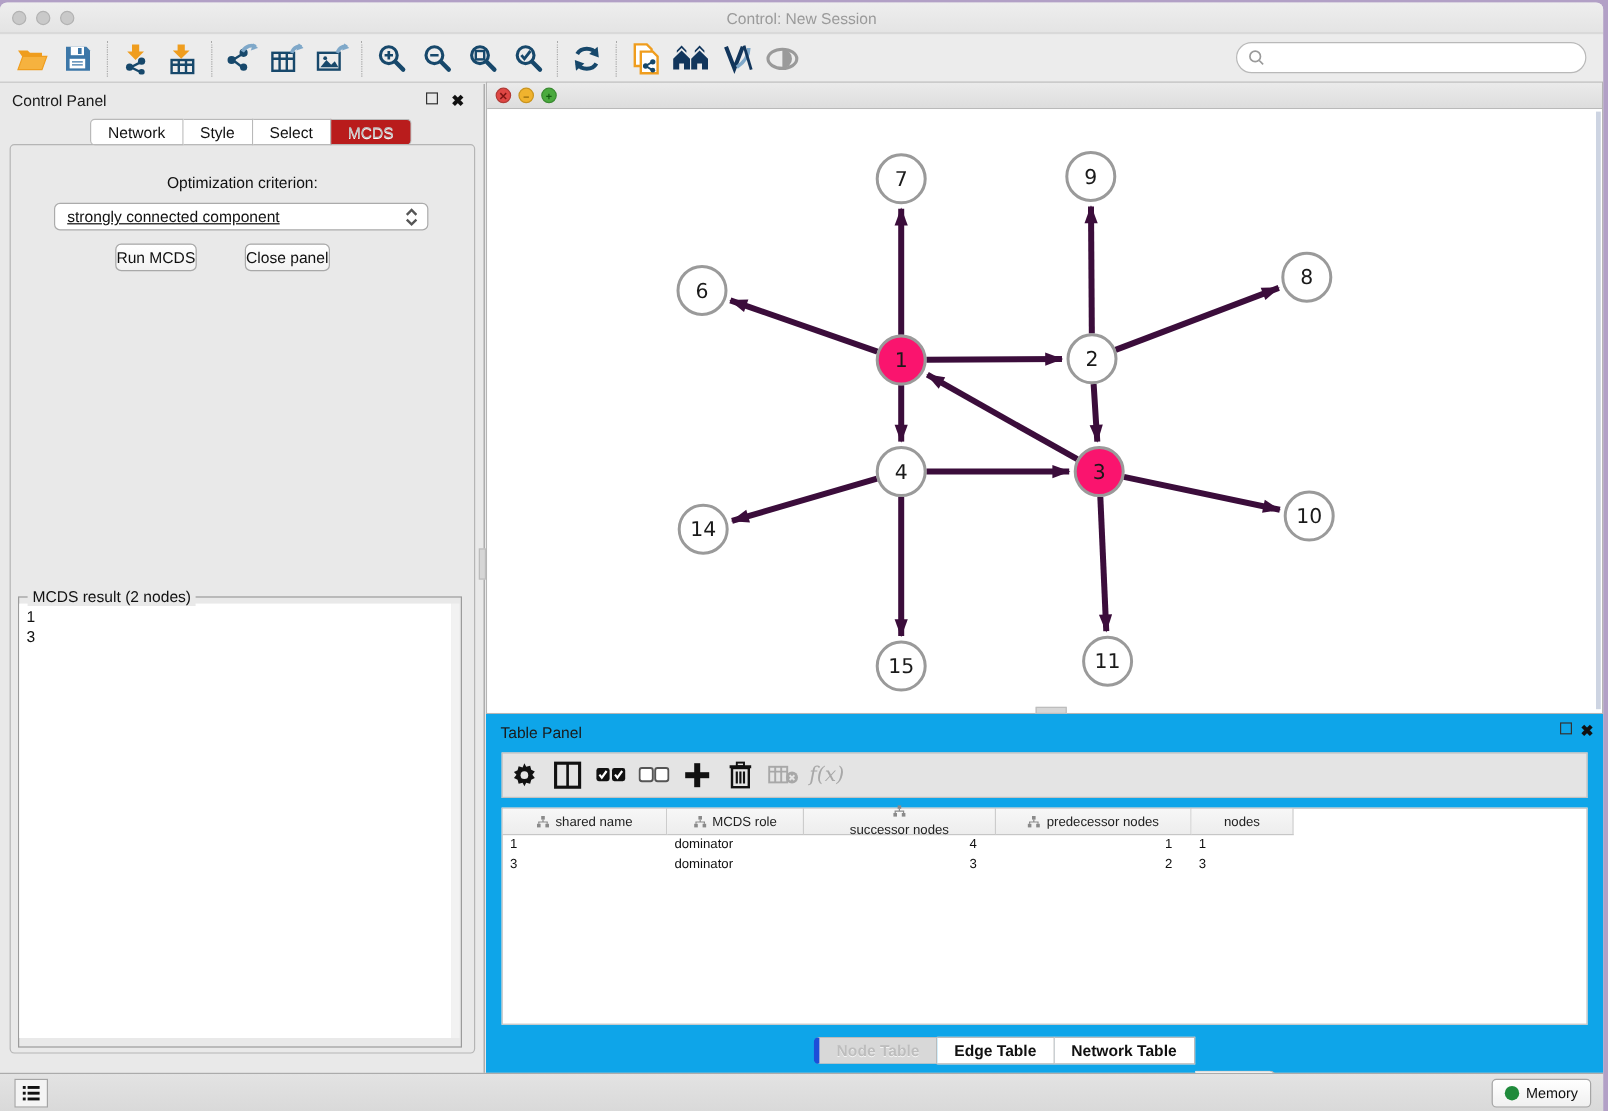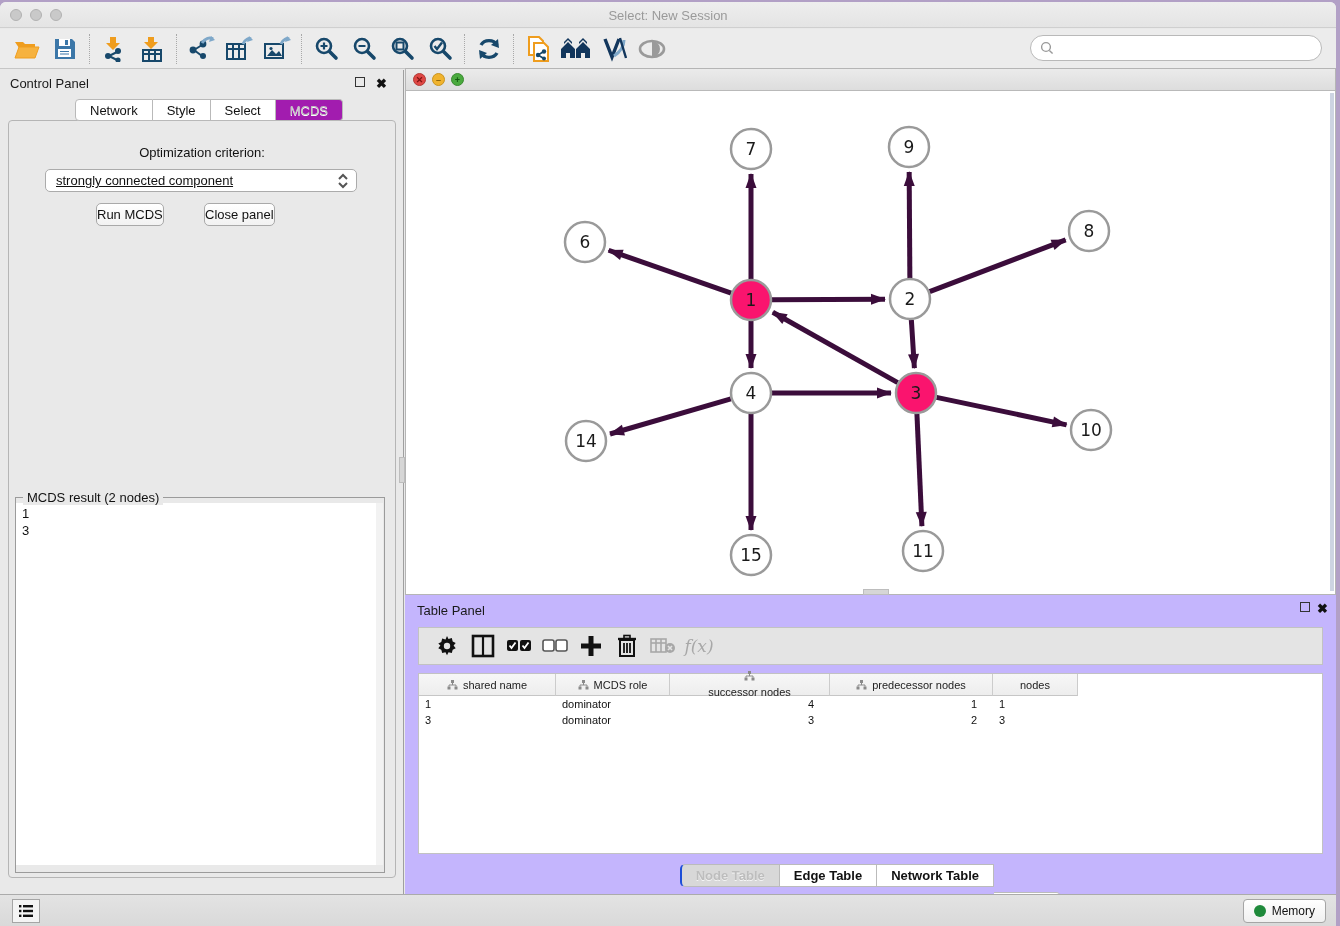--- a/index.html
+++ b/index.html
@@ -35,21 +35,21 @@
   .panel-float, .panel-close { position:absolute; top:6px; font-size:12px; color:#222; cursor:default; }
   #cp-float { right:38px; } #cp-close { right:16px; }
   .float-box { display:inline-block; width:10px; height:10px; border:1.5px solid #333; }
   .close-x { font-weight:bold; font-size:13px; color:#111; }
 
   #cp-tabs { position:absolute; left:75px; top:29px; height:22px; display:flex; z-index:3; }
   .cp-tab { height:22px; padding:0 14px; font-size:13px; line-height:21px; color:#111;
             background:#fff; border:1px solid #b9b9b9; border-left:none; }
   .cp-tab:first-child { border-left:1px solid #b9b9b9; border-radius:4px 0 0 4px; }
   .cp-tab:last-child { border-radius:0 4px 4px 0; }
-  .cp-tab.active { background:#a21caf; color:#c0c0c0; text-shadow:0 1px 0 #fff; }
+  .cp-tab.active { background:#b91c1c; color:#c0c0c0; text-shadow:0 1px 0 #fff; }
 
   #cp-body { position:absolute; left:8px; top:50px; width:388px; height:758px;
              background:#e9e9e9; border:1px solid #b5b5b5; border-radius:4px; }
   #opt-label { position:absolute; width:100%; text-align:center; top:24px; font-size:13px; color:#111; }
   #opt-select { position:absolute; left:36px; top:48px; width:312px; height:23px; background:#fff;
                 border:1px solid #ababab; border-radius:5px; font-size:13px; line-height:21px;
                 padding-left:10px; color:#111;text-decoration:underline; }
   #opt-stepper { position:absolute; right:6px; top:2px; width:14px; height:18px; }
   #opt-stepper svg { display:block; }
   .cp-btn { position:absolute; top:82px; height:23px; background:linear-gradient(#ffffff,#f2f2f2);
@@ -81,44 +81,44 @@
              font-size:9px; font-weight:bold; text-align:center; line-height:12px; }
   #net-dot-close { left:7px;  background:#df4744; border:1px solid #b13a36; color:#7d1412; }
   #net-dot-min  { left:26px; background:#f0b families:none; background:#f0b32e; border:1px solid #c9941f; color:#8a6207; }
   #net-dot-max  { left:45px; background:#4aaa3e; border:1px solid #3a8a31; color:#135c10; }
   #net-title { position:absolute; width:100%; text-align:center; top:4px; font-size:12px; color:#222; }
   #net-canvas { position:absolute; left:0; top:22px; width:929px; height:503px; background:#fff; }
   #net-scrollbar { position:absolute; right:1px; top:24px; width:4px; height:498px; background:#cdd4e2; }
 
   
   #table-panel { position:absolute; left:405px; top:593px; width:931px; height:299px;
-                 background:#c4b5fd; }
+                 background:#0ea5e9; }
   #tp-title { position:absolute; left:12px; top:8px; font-size:13px; color:#1a1a1a; }
   #tp-float { right:26px; } #tp-close { right:8px; }
   #tp-toolbar { position:absolute; left:13px; top:32px; width:905px; height:38px;
                 background:#e4e4e4; border:1px solid #c2c2c2; display:flex; align-items:center;
-                padding-left:10px; }
+                }
   .tp-icon { width:36px; height:30px; display:flex; align-items:center; justify-content:center; }
   .fx { font-family:"DejaVu Serif", serif; font-style:italic; font-size:17px; color:#a8a8a8; }
 
   #tp-table { position:absolute; left:13px; top:78px; width:905px; height:181px;
               background:#fff; border:1px solid #c2c2c2; }
   #tp-head { display:flex; height:22px; }
   .th { background:linear-gradient(#f7f7f7,#ededed); border-right:1px solid #cccccc;
         border-bottom:1px solid #c6c6c6; font-size:11px; color:#222;
         display:flex; align-items:center; justify-content:center; gap:5px; }
   .th svg { flex:none; }
   .tr { display:flex; height:16px; }
   .td { font-size:11px; color:#111; line-height:16px; padding:0 6px; overflow:hidden; }
   .td.right { text-align:right; padding-right:16px; }
 
   #tp-tabs { position:absolute; left:0; right:0; top:269px; display:flex; justify-content:center; }
   .tp-tab { height:23px; padding:0 14px; font-size:13px; font-weight:bold; line-height:22px;
             background:#fff; color:#111; border:1px solid #bbbbbb; border-left:none; }
-  .tp-tab:first-child { border-left:2px solid #1d4ed8; border-radius:5px 0 0 5px; }
+  .tp-tab:first-child { border-left:5px solid #1d4ed8; border-radius:5px 0 0 5px; }
   .tp-tab:last-child { border-radius:0 5px 5px 0;margin-top:28px; }
   .tp-tab.active { background:#d8d8d8; color:#bdbdbd; text-shadow:0 1px 0 #f4f4f4; }
 
   
   #statusbar { position:absolute; left:0; top:892px; width:100%; height:32px;
                background:linear-gradient(#e3e3e3,#d9d9d9); border-top:1px solid #ababab; }
   #menu-btn { position:absolute; left:12px; top:4px; width:28px; height:24px; background:#f4f4f4;
               border:1px solid #a5a5a5; display:flex; align-items:center; justify-content:center; }
   #memory-btn { position:absolute; right:10px; top:4px; height:24px; background:linear-gradient(#ffffff,#f0f0f0);
                 border:1px solid #a5a5a5; border-radius:4px; display:flex; align-items:center;
@@ -127,21 +127,21 @@
 </style>
 </head>
 <body>
 
 <div id="app">
 
   <div id="titlebar">
     <span class="tl-dot" style="left:10px"></span>
     <span class="tl-dot" style="left:30px"></span>
     <span class="tl-dot" style="left:50px"></span>
-    <div id="win-title">Select: New Session</div>
+    <div id="win-title">Control: New Session</div>
   </div>
 
   <div id="toolbar">
 
     <div class="tb-btn">
         <svg width="28" height="26" viewBox="0 0 28 26">
           <path d="M2 6h8l2 2h10v4H6z" fill="#ef9d1e"></path>
           <path d="M6 11h20l-4 11H2z" fill="#f6b23f" stroke="#ef9d1e"></path>
         </svg>
       </div>

